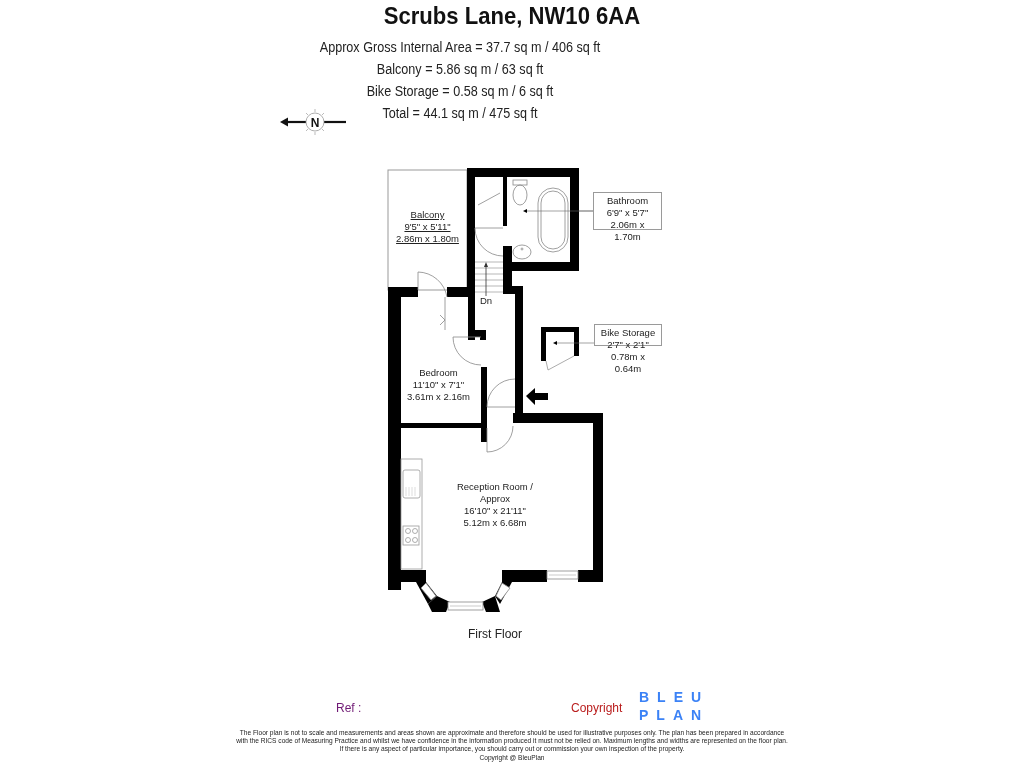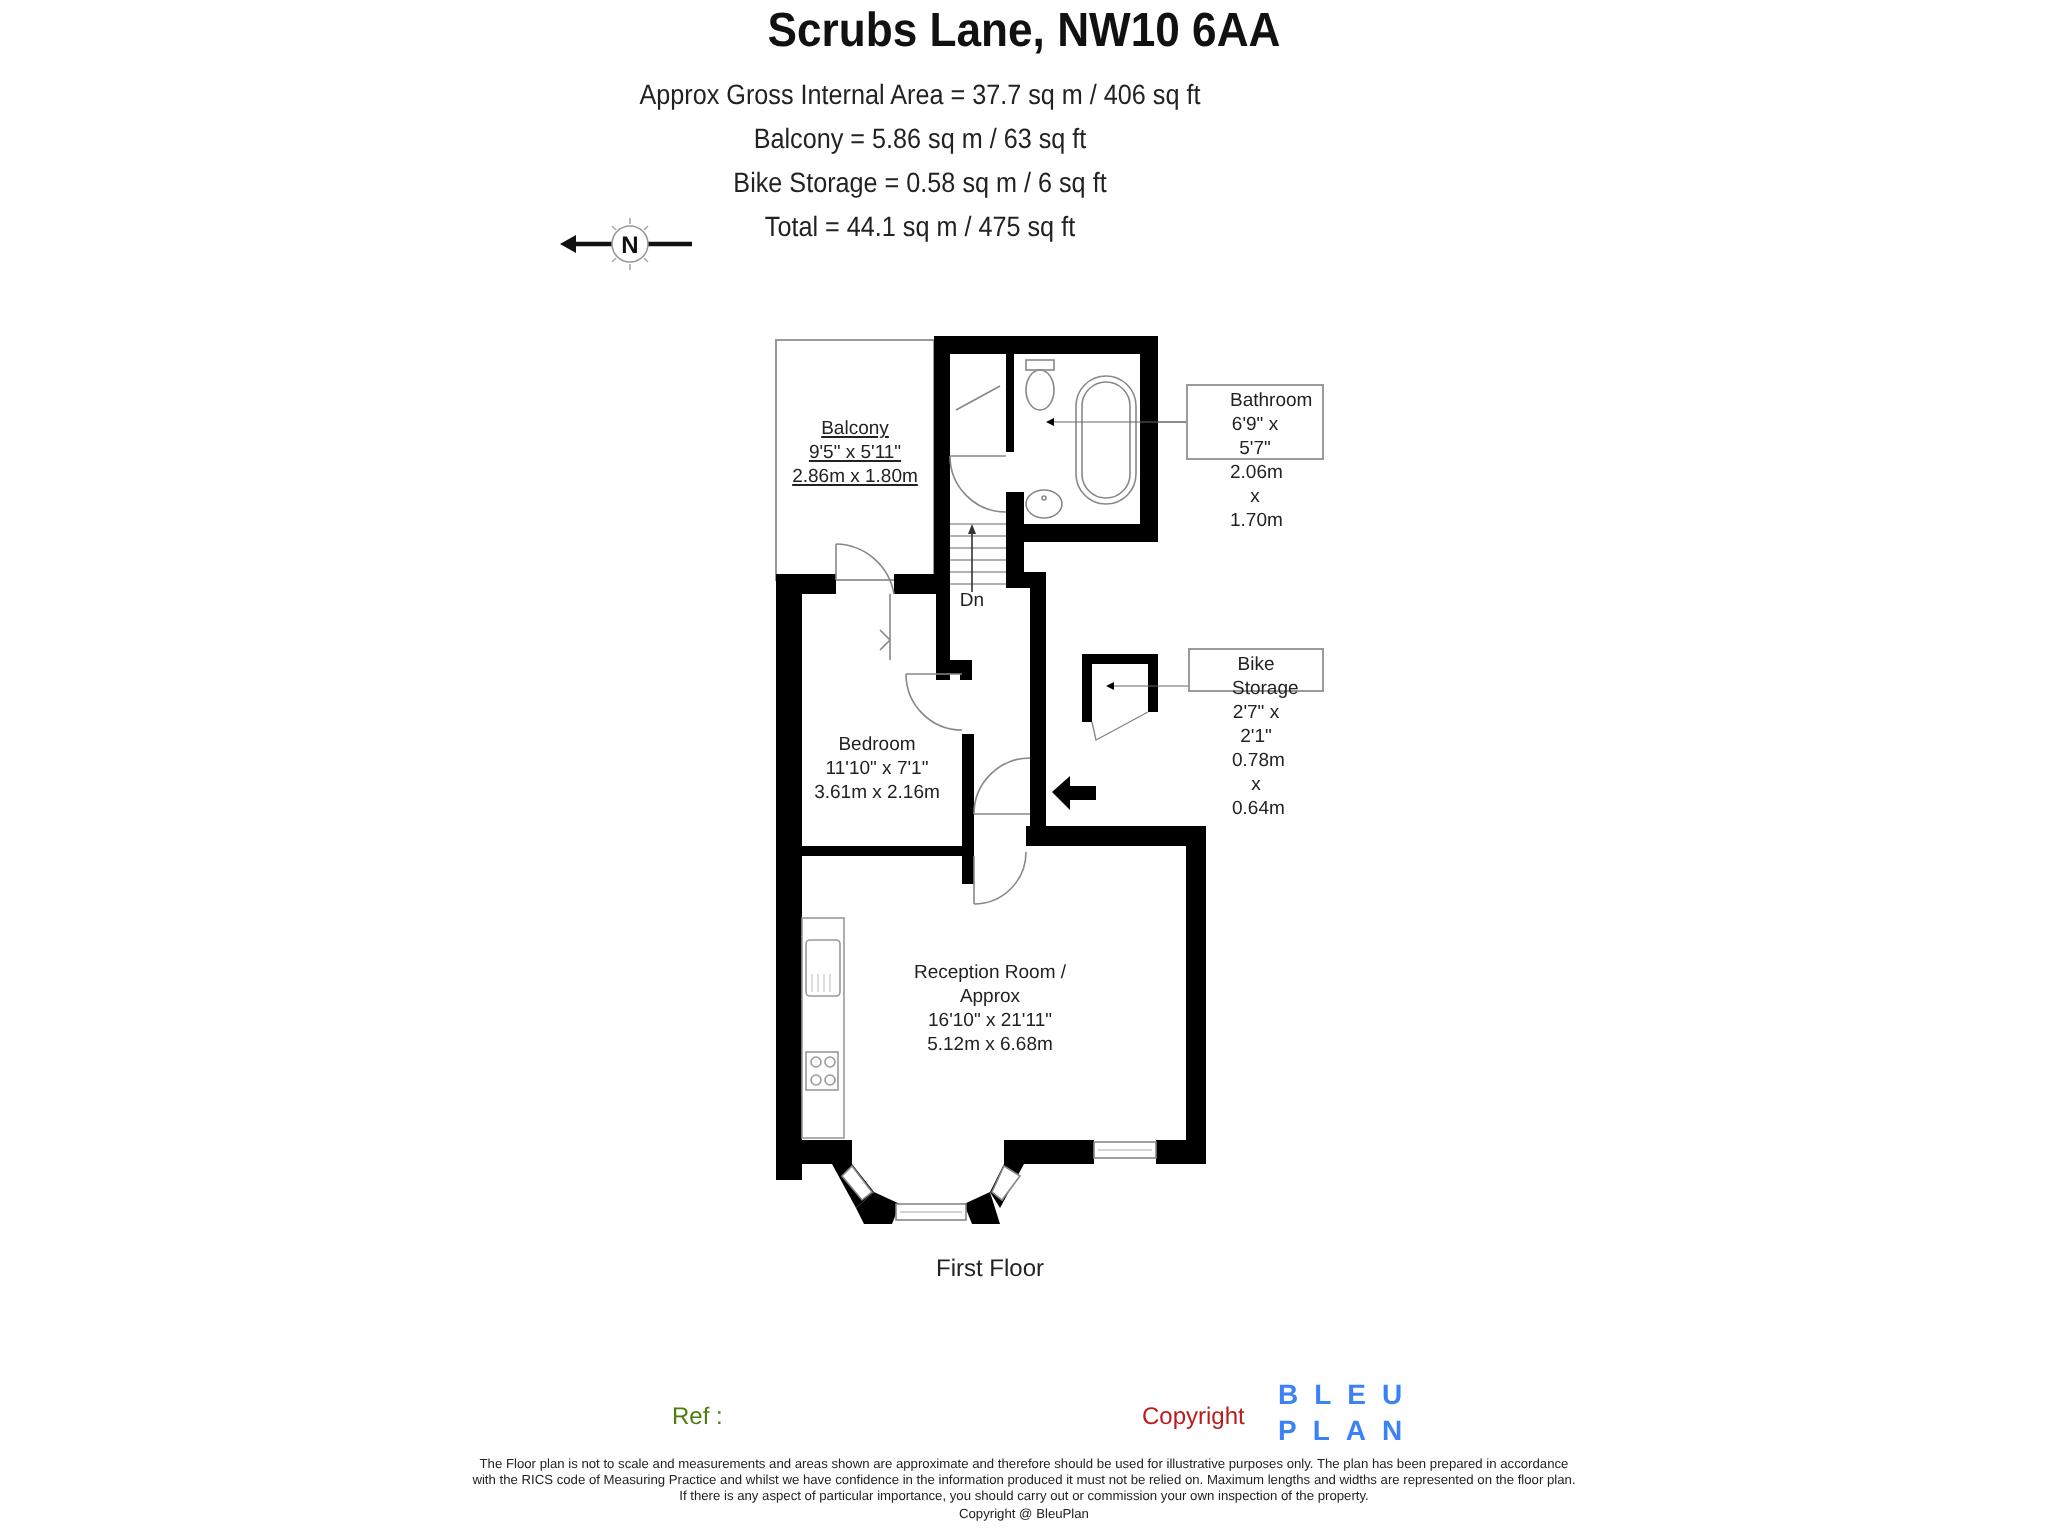--- a/index.html
+++ b/index.html
@@ -3,23 +3,23 @@
 <meta charset="utf-8">
 <style>
   html, body { margin:0; padding:0; background:#ffffff; }
   body { width:1024px; height:768px; position:relative; overflow:hidden; font-family:"Liberation Sans", sans-serif; color:#1a1a1a; }
   .title { position:absolute; left:0; width:1024px; top:2px; text-align:center; font-size:24px; font-weight:bold; letter-spacing:0px; color:#111; transform:scaleX(0.92); }
   .area-lines { position:absolute; left:0; width:920px; top:36px; text-align:center; font-size:14px; line-height:22px; color:#222; }
   .area-lines div { transform:scaleX(0.9); }
   .compass { position:absolute; left:278px; top:108px; width:70px; height:28px; }
   svg.plan { position:absolute; left:0; top:0; width:1024px; height:768px; }
   .room-label { position:absolute; text-align:center; font-size:9.5px; line-height:12px; color:#222; }
-  .label-box { position:absolute; border:1px solid #9a9a9a; background:#fff; text-align:center; font-size:9.5px; line-height:12px; color:#222; padding:2px 21px; box-sizing:border-box; }
+  .label-box { position:absolute; border:1px solid #9a9a9a; background:#fff; text-align:center; font-size:9.5px; line-height:12px; color:#222; padding:2px 3px; box-sizing:border-box; }
   .floor-name { position:absolute; left:440px; top:627px; width:110px; text-align:center; font-size:12px; color:#222; }
-  .ref { position:absolute; left:336px; top:701px; font-size:12px; color:#4d7c0f; }
+  .ref { position:absolute; left:336px; top:701px; font-size:12px; color:#701a75; }
   .copyright-label { position:absolute; left:571px; top:701px; font-size:12px; color:#b91c1c; }
   .logo { position:absolute; left:639px; top:688px; width:70px; font-weight:bold; font-size:14px; line-height:18px; color:#3b82f6; letter-spacing:8px; }
   .disclaimer { position:absolute; left:0; width:1024px; top:729px; text-align:center; font-size:6.6px; line-height:8.2px; color:#222; }
 </style>
 </head>
 <body>
 
 <div class="title">Scrubs Lane, NW10 6AA</div>
 
 <div class="area-lines">

